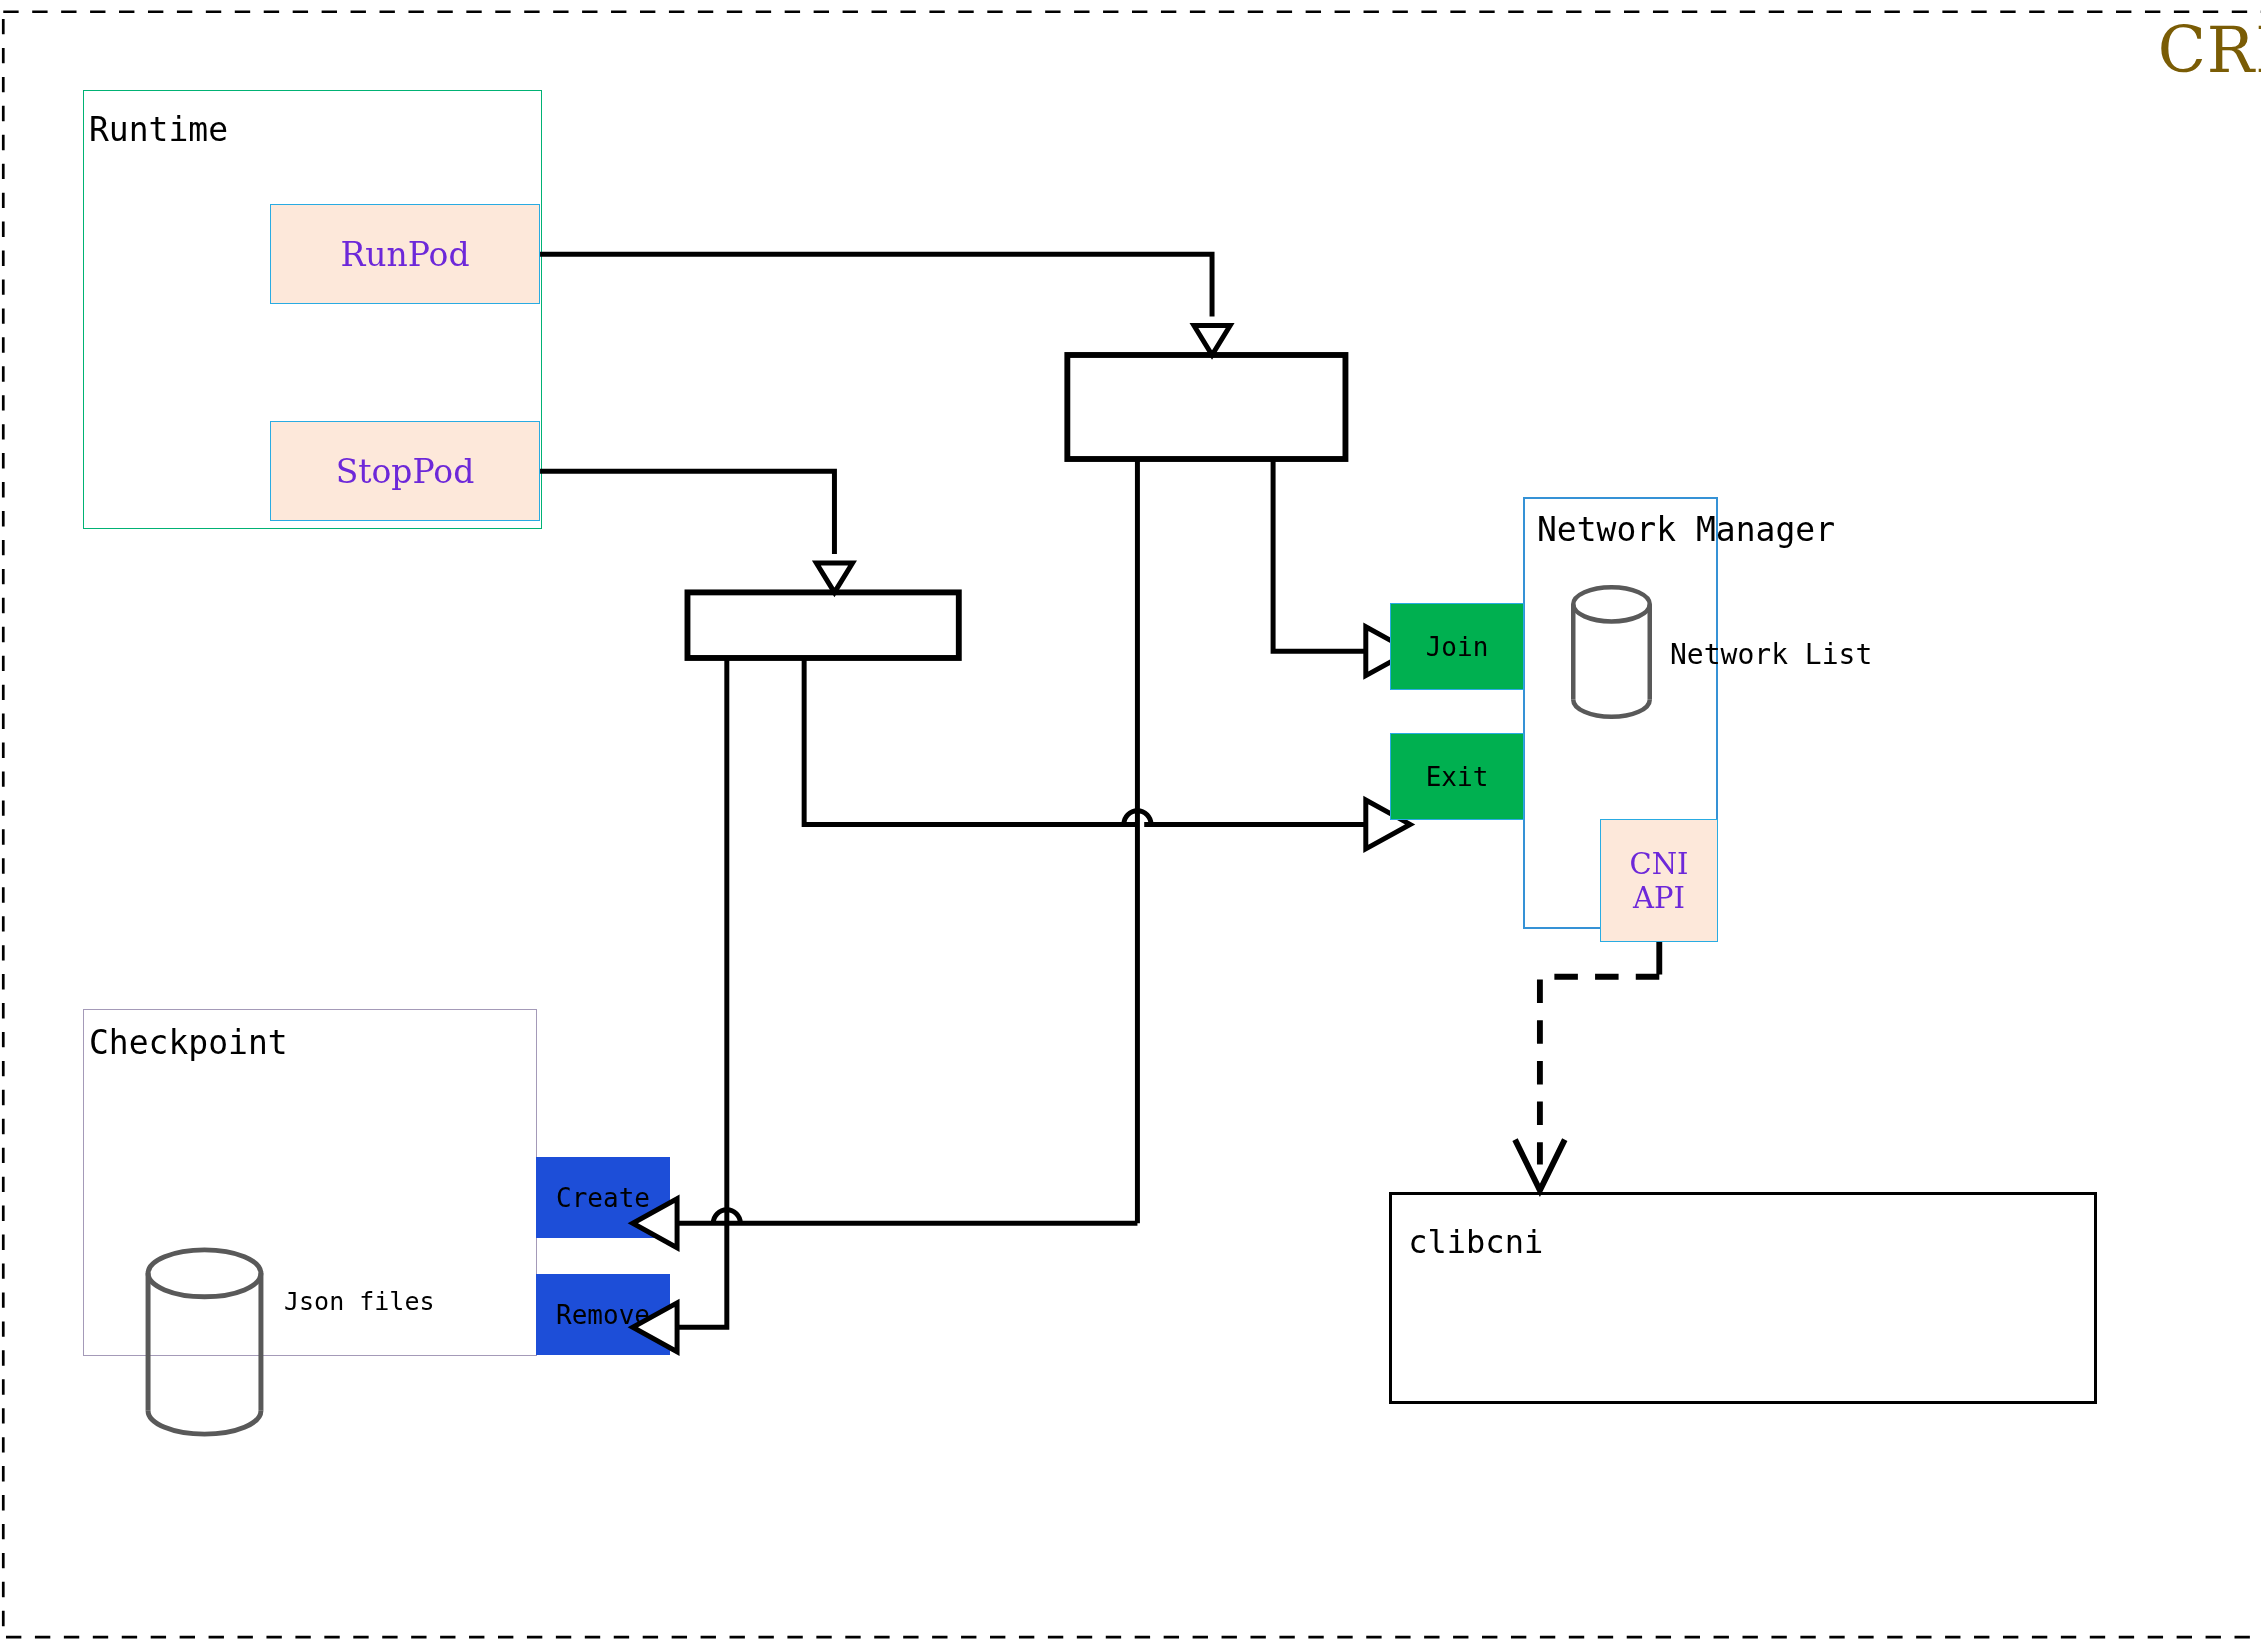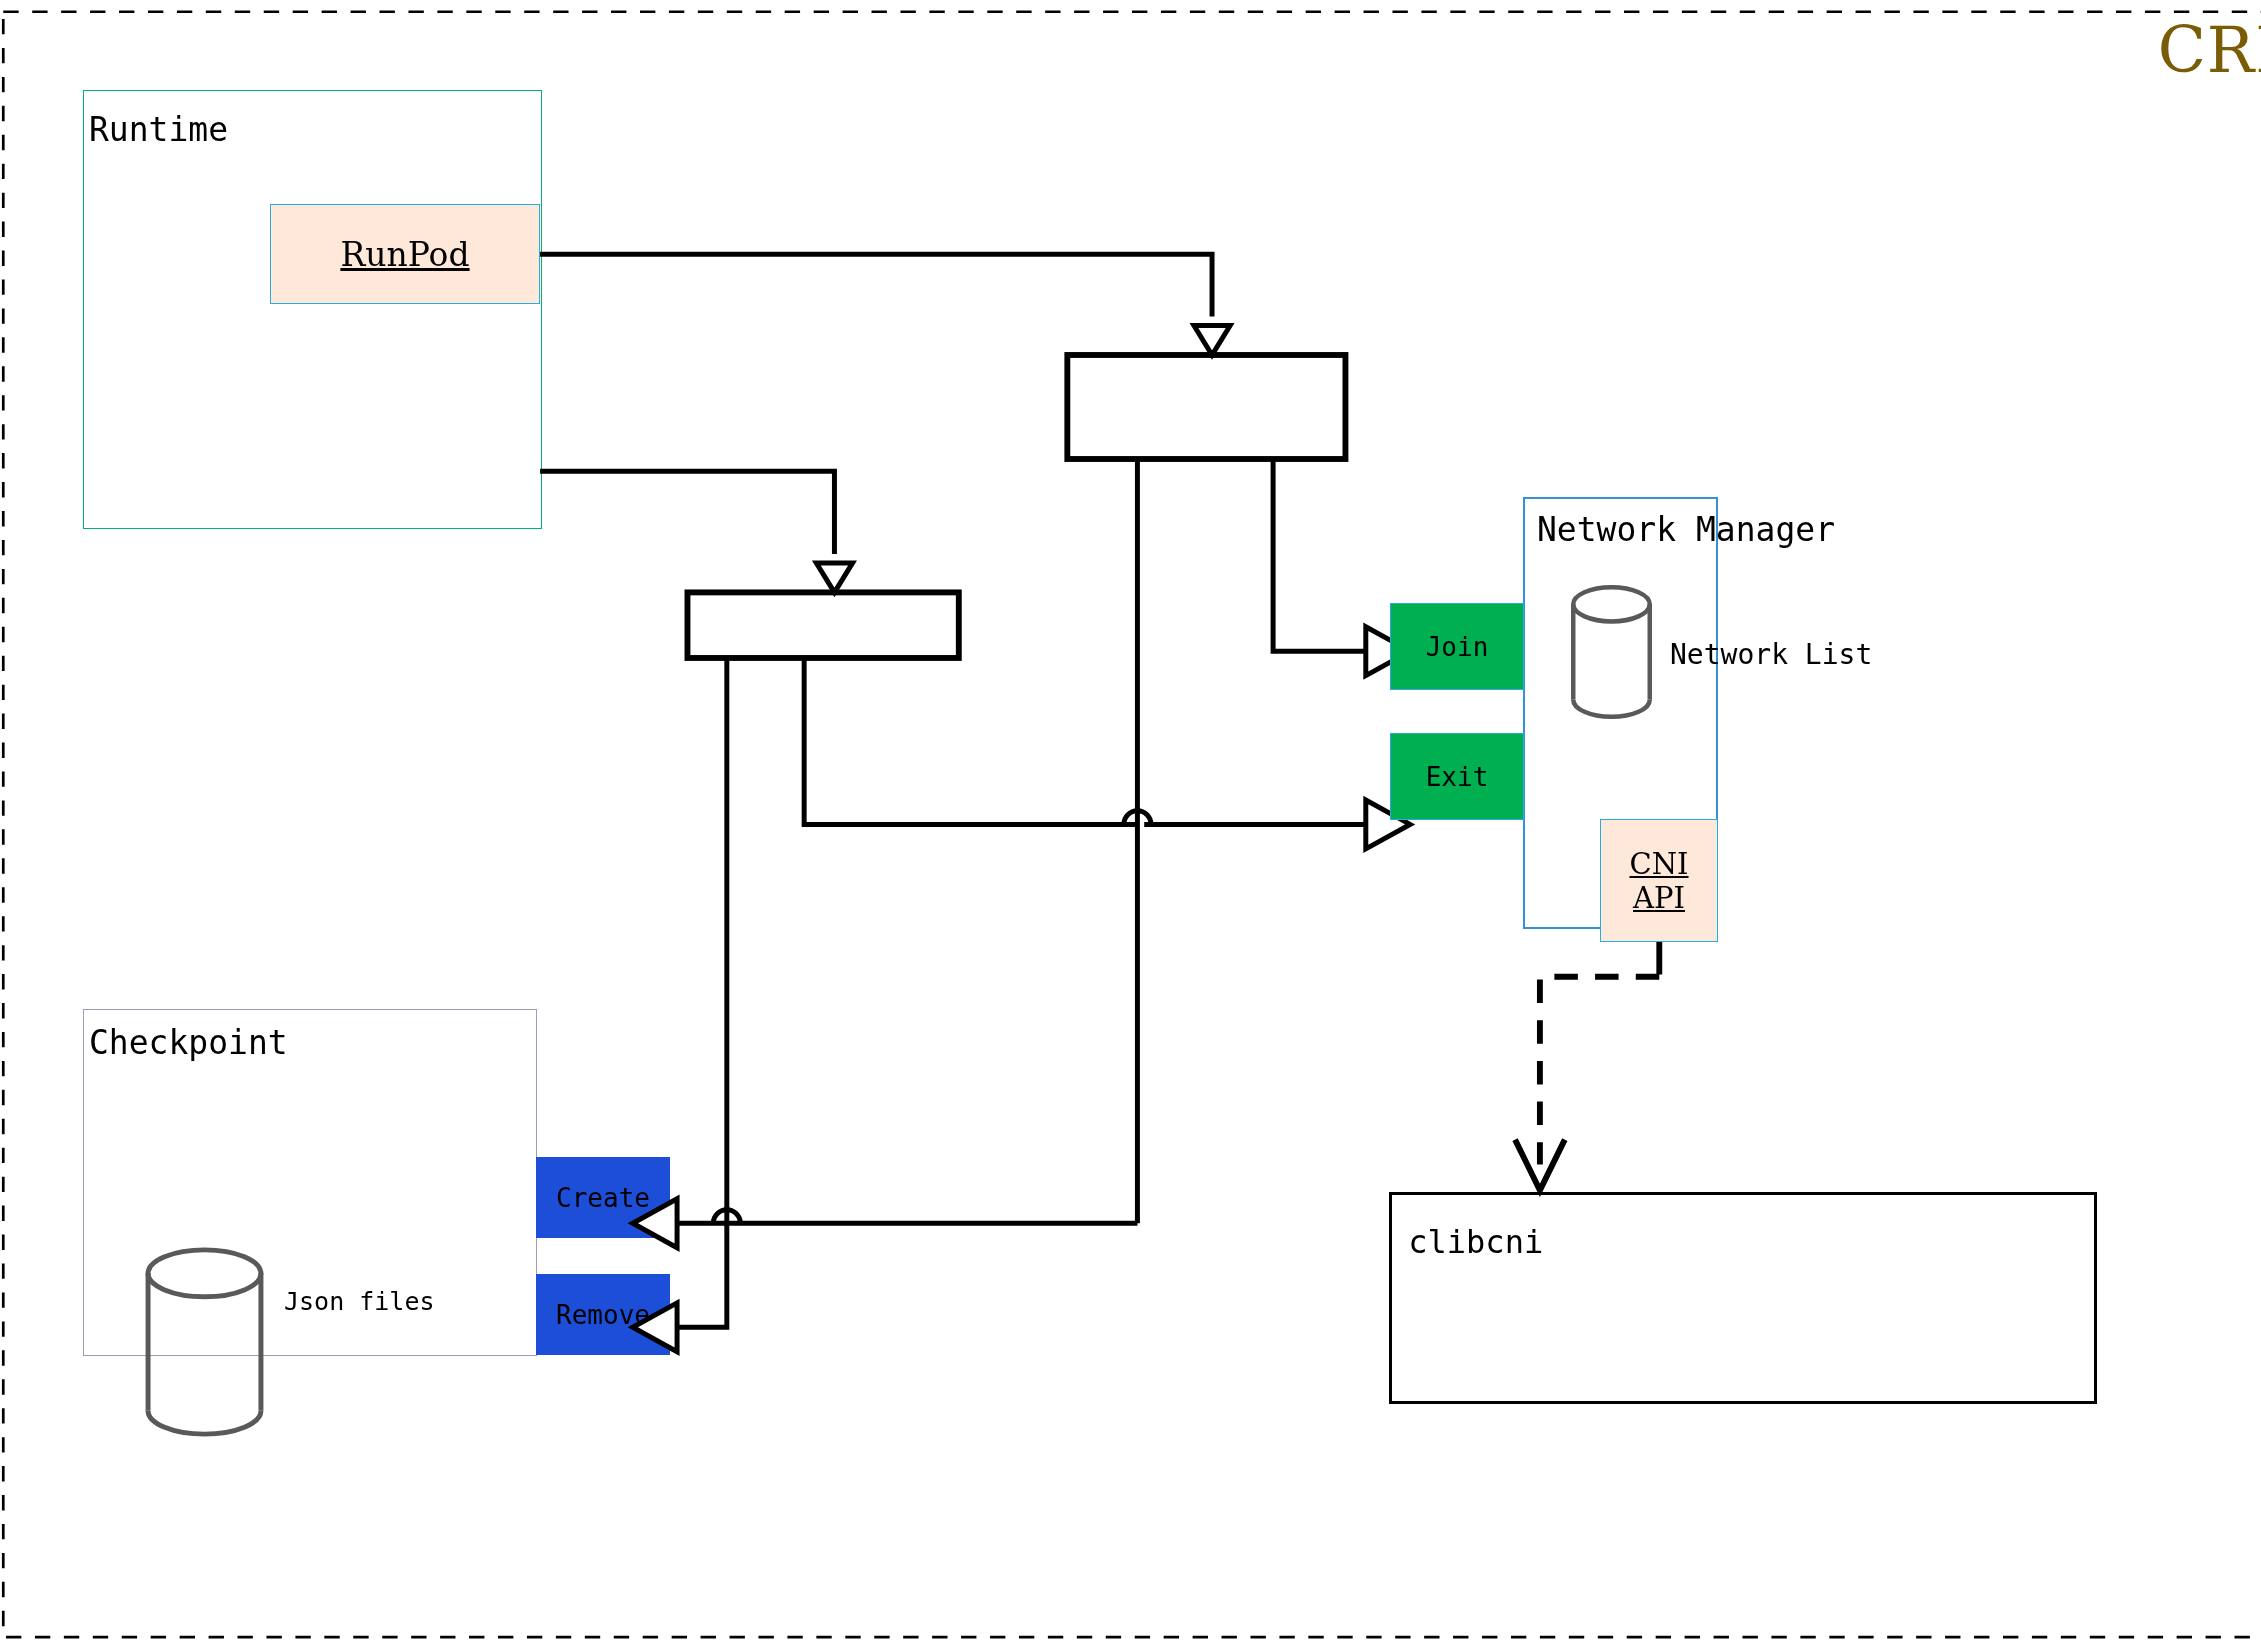--- a/index.html
+++ b/index.html
@@ -109,22 +109,21 @@
   }
   
   .pkg-title {
     font-family: "DejaVu Sans Mono", monospace;
     font-size: 33px;
     color: #000;
   }
   .node-text-serif {
     font-family: "DejaVu Serif", serif;
     font-size: 33px;
-    color: #000000;
-    text-decoration: underline;
+    color: #6d28d9;
   }
   .node-text-mono {
     font-family: "DejaVu Sans Mono", monospace;
     font-size: 26px;
     color: #000;
   }
   .store-label {
     font-family: "DejaVu Sans Mono", monospace;
     font-size: 25px;
     color: #000;
@@ -158,20 +157,23 @@
 
   <div id="diagram-title">CRI</div>
 
   <div class="box pkg-runtime" style="left:83px; top:90px; width:459px; height:439px;"></div>
   <div class="lbl-tl pkg-title" style="left:89px; top:110px;">Runtime</div>
 
   <div class="box node-peach" style="left:270px; top:204px; width:270px; height:100px;">
     <span class="node-text-serif">RunPod</span>
   </div>
 
+  <div class="box node-peach" style="left:270px; top:421px; width:270px; height:100px;">
+    <span class="node-text-serif">StopPod</span>
+  </div>
 
   <div class="box pkg-checkpoint" style="left:83px; top:1009px; width:454px; height:347px;"></div>
   <div class="lbl-tl pkg-title" style="left:89px; top:1023px;">Checkpoint</div>
 
   <svg class="cyl" style="left:130px; top:1247px;" width="149" height="190" viewBox="0 0 330 420">
     <ellipse cx="165" cy="58" rx="125" ry="52" fill="#ffffff" stroke="#595959" stroke-width="11"></ellipse>
     <path d="M40 58 L40 362" fill="none" stroke="#595959" stroke-width="11"></path>
     <path d="M290 58 L290 362" fill="none" stroke="#595959" stroke-width="11"></path>
     <path d="M40 362 A125 52 0 0 0 290 362" fill="none" stroke="#595959" stroke-width="11"></path>
   </svg>

